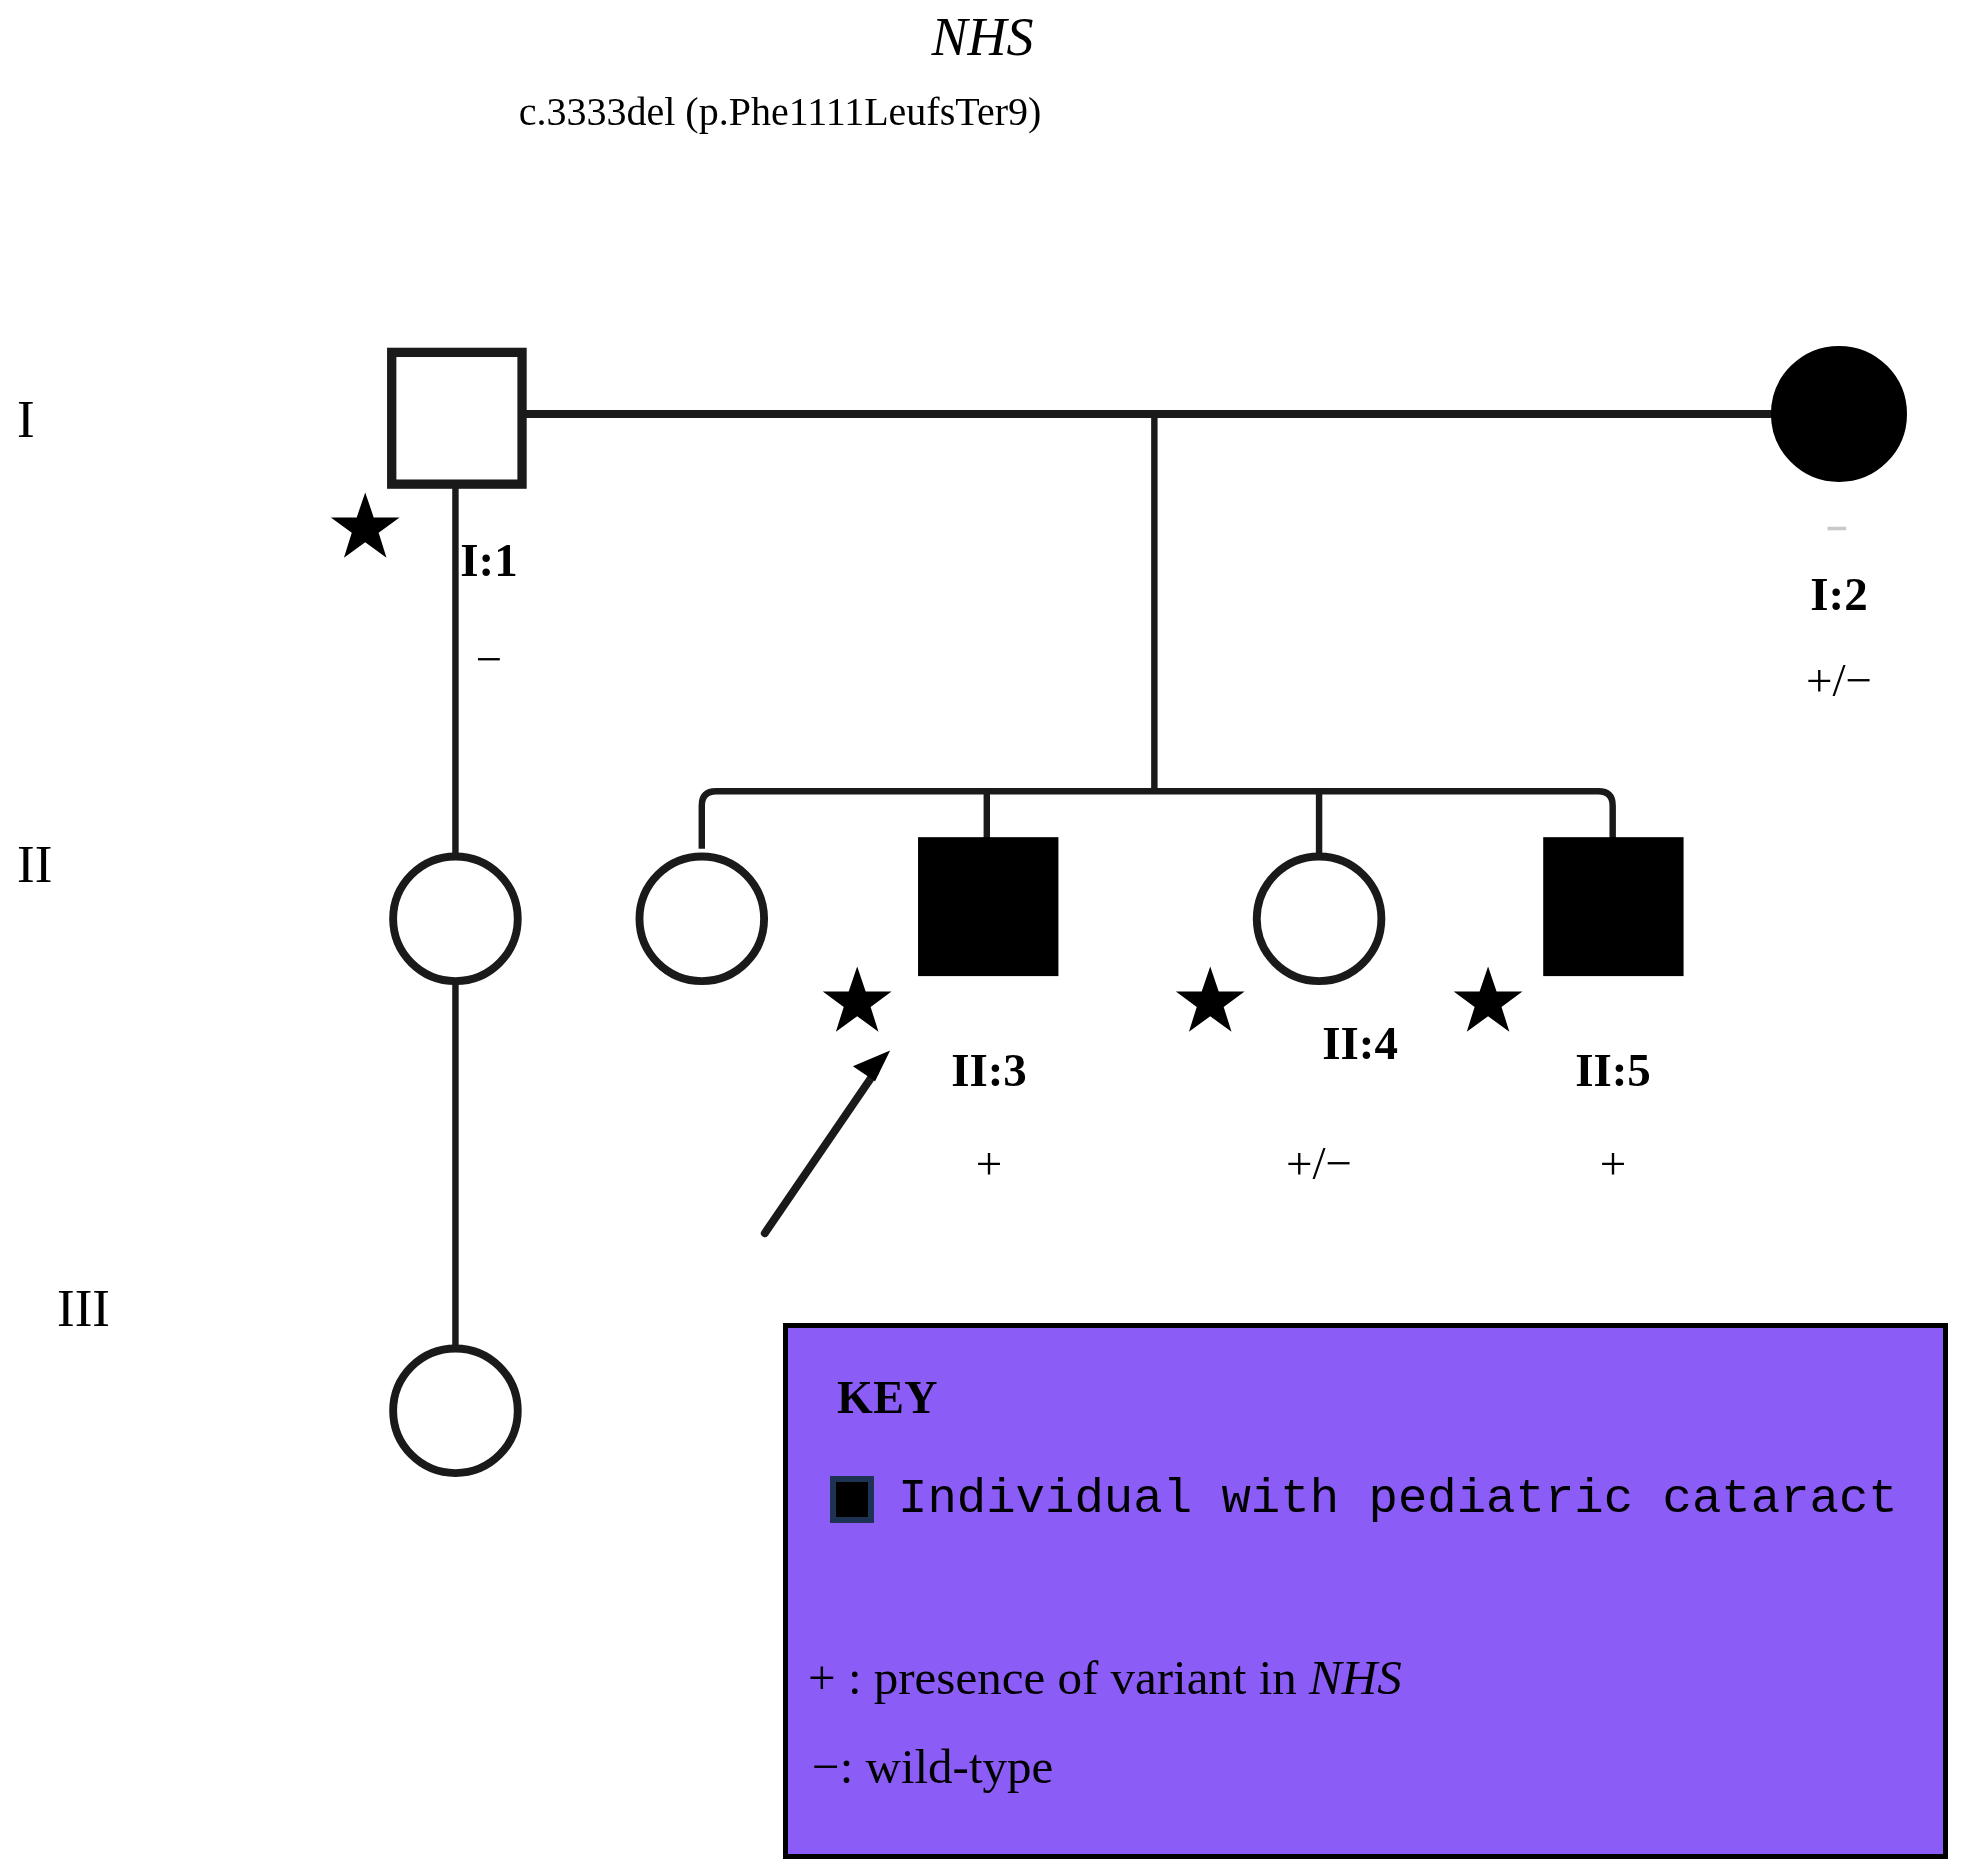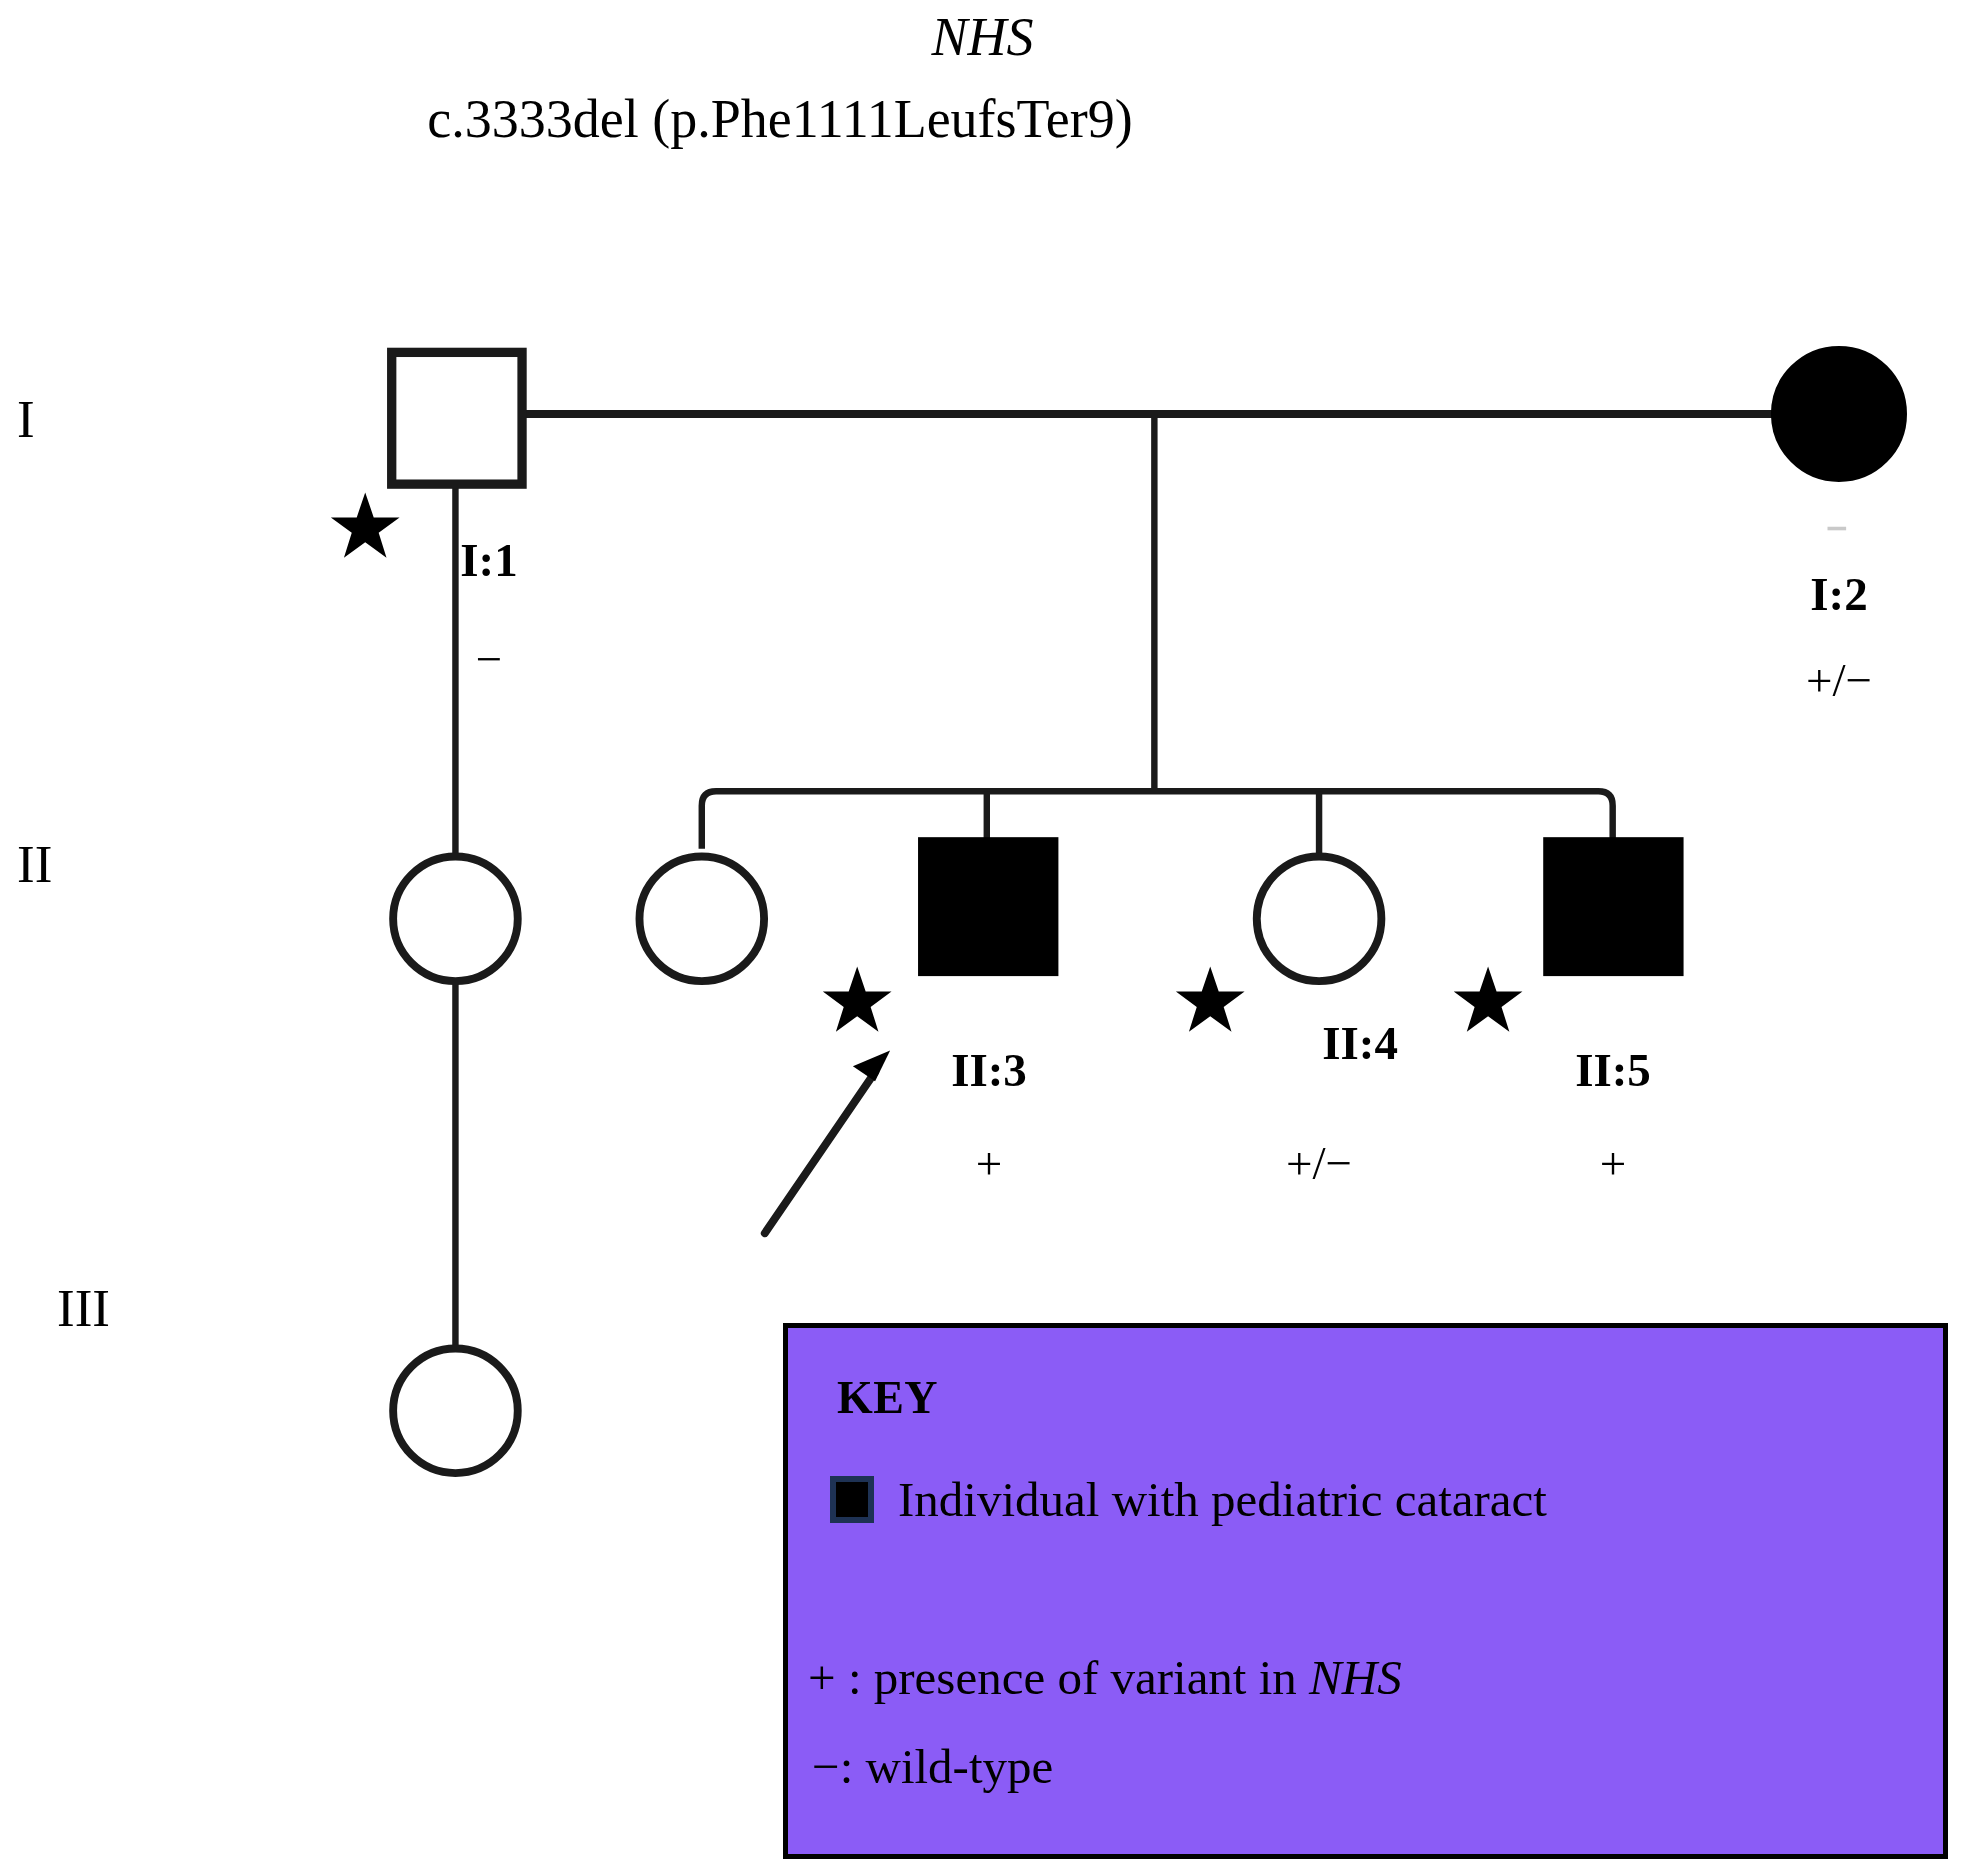--- a/index.html
+++ b/index.html
@@ -35,21 +35,21 @@
   }
   
   .title-gene {
     font-style: italic;
     font-size: 54px;
     left: 0; top: 10px;
     width: 1965px;
     text-align: center;
   }
   .title-variant {
-    font-size: 54px;
+    font-size: 40px;
     left: 0; top: 92px;
     width: 1560px;
     text-align: center;
   }
   
   .gen-label {
     font-size: 53px;
   }
   .gen-I   { left: 17px;  top: 393px; }
   .gen-II  { left: 17px;  top: 838px; }
@@ -82,21 +82,21 @@
     top: 43px;
     font-weight: bold;
     font-size: 46px;
     letter-spacing: 0.4px;
   }
   .key-row {
     position: absolute;
     display: flex;
     align-items: center;
   }
-  .key-row-1 { left: 42px; top: 143px; }
+  .key-row-1 { left: 42px; top: 143px; font-family: Liberation Mono, monospace; }
   .key-row-2 { left: 42px; top: 229px; }
   .key-swatch-square {
     width: 44px;
     height: 47px;
     background: #000000;
     border: 6.4px solid #1e3254;
     box-sizing: border-box;
     flex: none;
   }
   .key-swatch-star {

